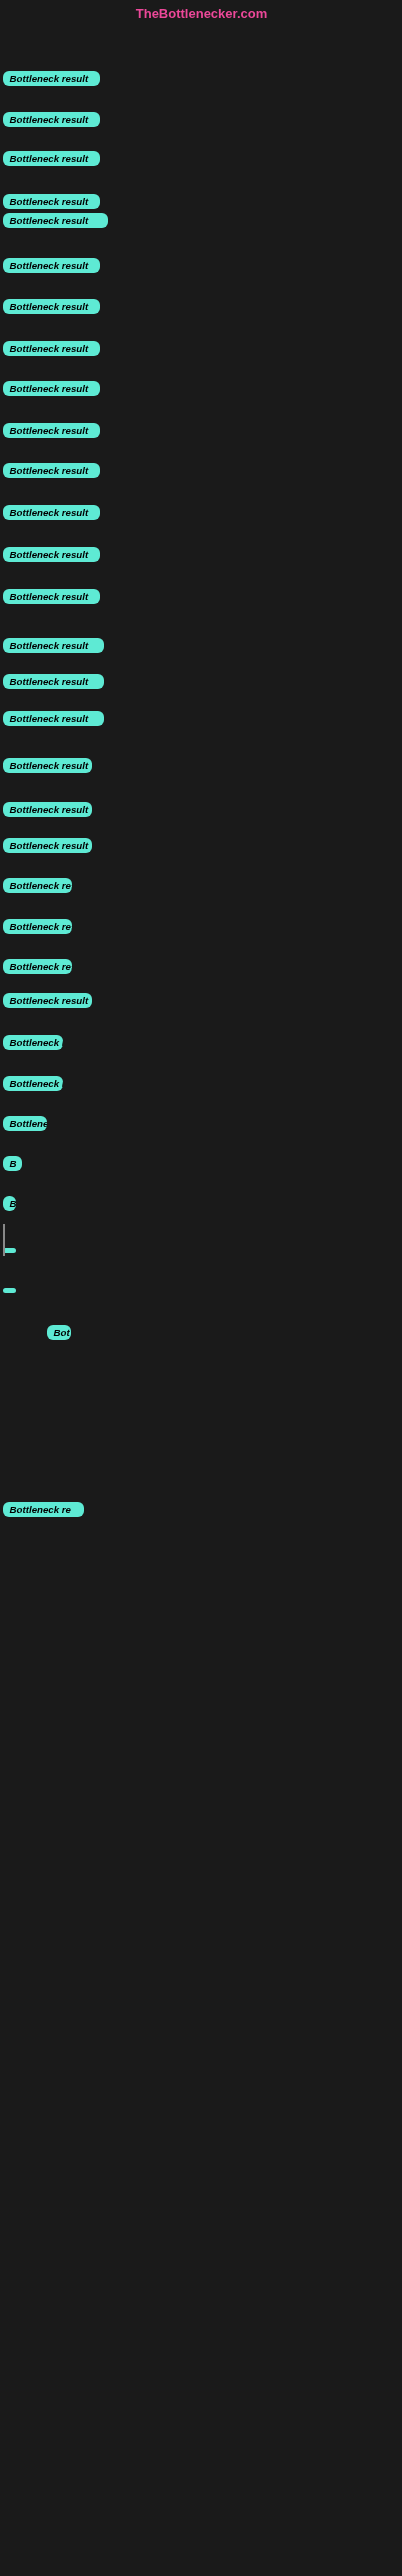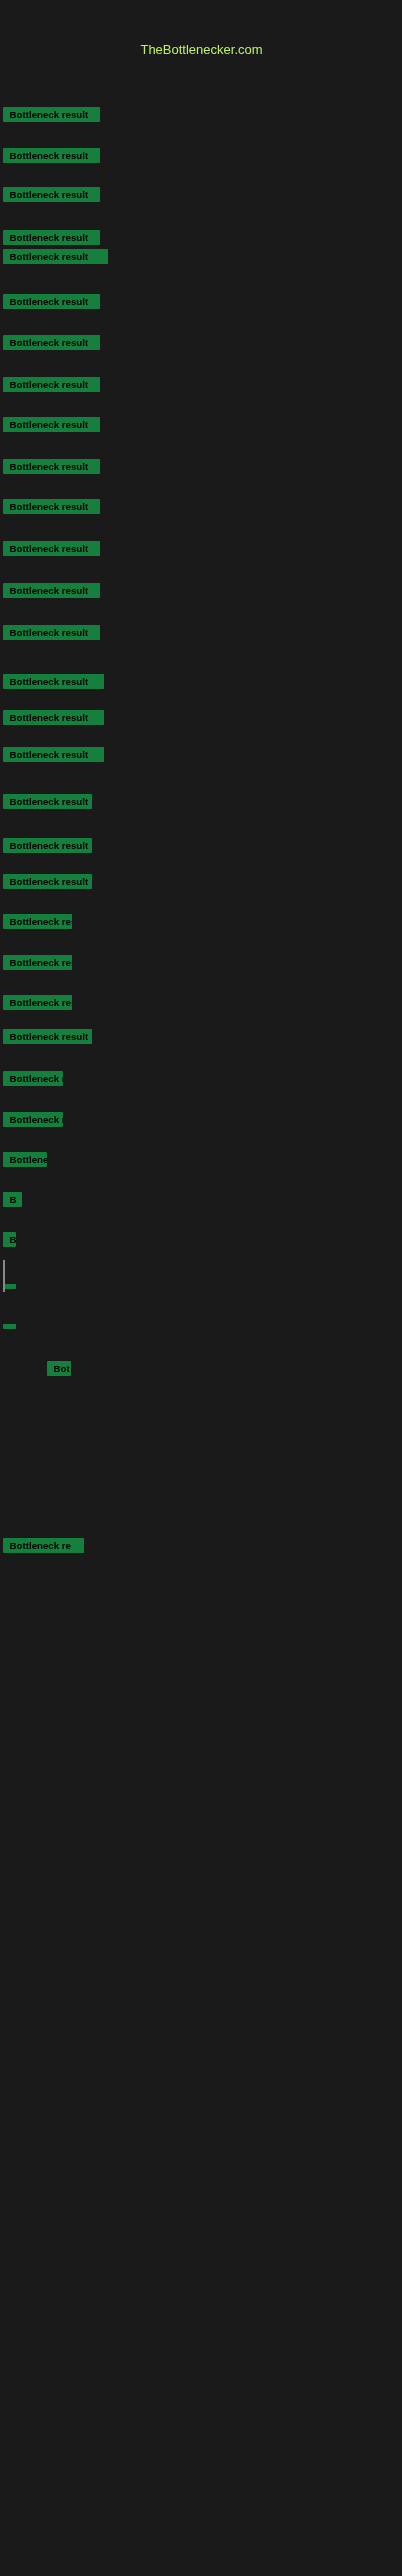--- a/index.html
+++ b/index.html
@@ -9,36 +9,36 @@
     }
     body {
       width: 403px;
       min-height: 2576px;
       background-color: #1a1a1a;
       font-family: Arial, sans-serif;
       position: relative;
     }
     .site-title {
       text-align: center;
-      color: #bef264;
+      color: #ec4899;
       font-size: 13px;
       padding: 6.4px 0 3.2px 0;
-      font-weight: normal;
-      margin-top: 36px;
+      font-weight: bold;
     }
     .bottleneck-badge {
       display: inline-block;
-      background-color: #15803d;
+      background-color: #5eead4;
       color: #000000;
       font-size: 9.7px;
       font-weight: bold;
       padding: 2.4px 6.4px;
-      border-radius: 1px;
+      border-radius: 6px;
       white-space: nowrap;
       overflow: hidden;
+      font-style: italic;
     }
   </style>
 </head>
 <body>
 
 <div class="site-title">TheBottlenecker.com</div>
 
 <div id="results-container" style="position: relative; width: 403px; height: 1771px;">
 <div style="position: absolute; top: 46px; left: 3.2px;"><div class="bottleneck-badge" style="max-width: 97px; width: 97px;">Bottleneck result</div></div>
     <div style="position: absolute; top: 87px; left: 3.2px;"><div class="bottleneck-badge" style="max-width: 97px; width: 97px;">Bottleneck result</div></div>

